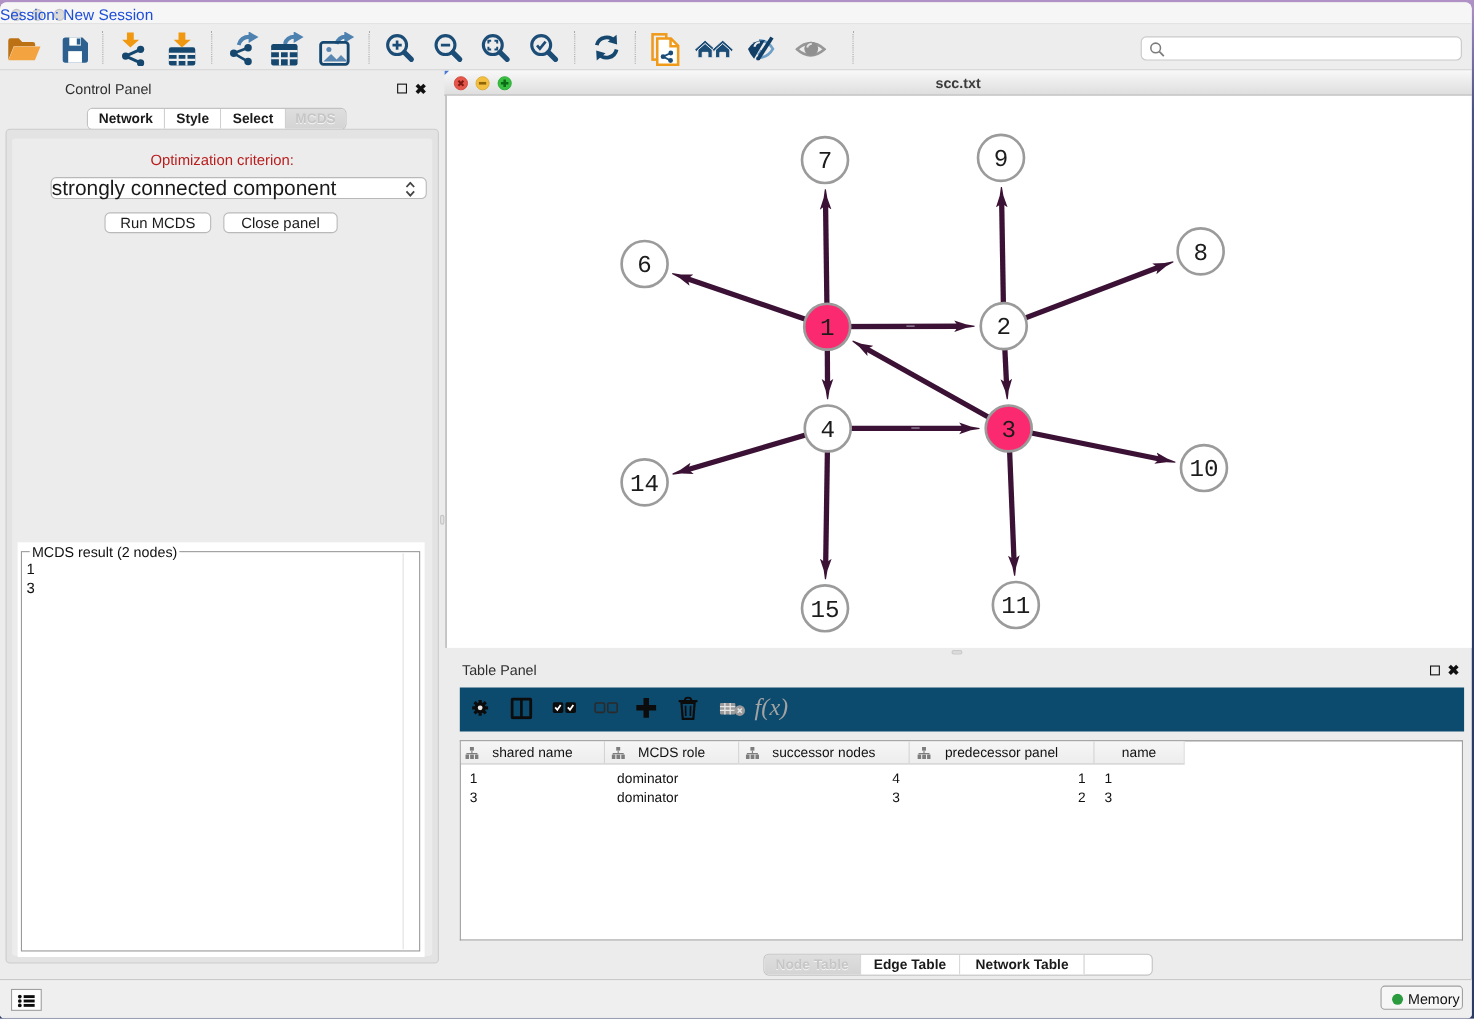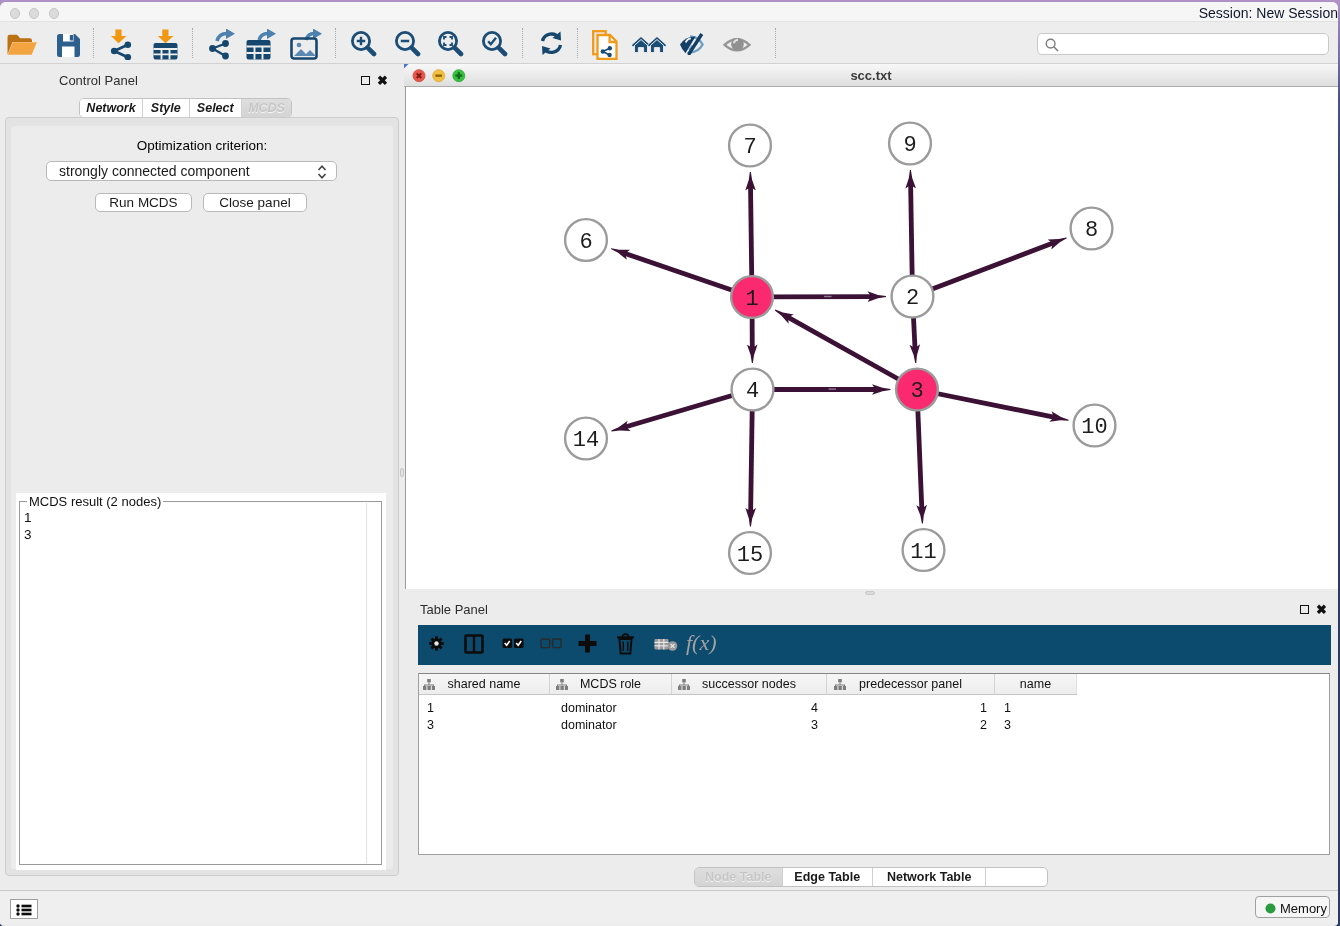--- a/index.html
+++ b/index.html
@@ -9,41 +9,41 @@
   background:linear-gradient(180deg,#b192c7 0px, #8a7cb2 35px, #4a5285 100px, #2c3a66 220px);
   position:relative;
 }
 #win {
   position:absolute; left:0; top:2px; width:1338px; height:924px;
   background:#ececec; border-radius:6px 6px 4px 4px; overflow:hidden;
 }
 
 #titlebar { position:absolute; left:0; top:0; width:100%; height:20px; background:#f6f6f6; border-bottom:1px solid #e2e2e2;}
 .tl { position:absolute; top:6px; width:10.5px; height:10.5px; border-radius:50%; background:#dbdbdb; border:1px solid #c6c6c6; }
-#title-text { position:absolute; top:3px; left:0; width:100%; text-align:right; font-size:14px; color:#0f172a; }
+#title-text { position:absolute; top:3px; left:0; width:100%; text-align:left; font-size:14px; color:#1d4ed8; }
 
 #toolbar { position:absolute; left:0; top:20px; width:100%; height:42px; background:#ededed; border-bottom:1px solid #d2d2d2; }
 .tbi { position:absolute; top:0; }
 .tsep { position:absolute; top:6px; height:30px; width:0; border-left:1px dotted #a8a8a8; }
 #searchbox { position:absolute; left:1037px; top:11px; width:292px; height:22px; background:#fff; border:1px solid #c9c9c9; border-radius:5px; }
 
 #cpanel { position:absolute; left:0; top:62px; width:401px; height:826px; background:#ececec; }
 .phead-title { position:absolute; font-size:13px; color:#2e2e2e; }
 .float-btn { position:absolute; width:9px; height:9px; border:1.5px solid #111; }
 .x-btn { position:absolute; font-size:13px; font-weight:bold; color:#111; line-height:10px; }
 
 .tabrow { position:absolute; display:flex; height:20px; border:1px solid #c2c2c2; border-radius:5px; overflow:hidden; background:#fff; }
 .tab { font-size:12.5px; font-weight:bold; color:#1a1a1a; text-align:center; line-height:19px; background:#fff; border-right:1px solid #d0d0d0; }
 .tab:last-child { border-right:none; }
 .tab.sel { background:linear-gradient(#dedede,#d4d4d4); color:#c6c6c6; text-shadow:0 1px 0 #f5f5f5; }
 
 #cp-body { position:absolute; left:5px; top:53px; width:394px; height:759px; background:#e3e3e3; border:1px solid #cccccc; border-radius:4px; }
 #cp-inner { position:absolute; left:5px; top:8px; width:382px; height:743px; background:#ececec; border-radius:3px; }
-#opt-label { position:absolute; left:0; top:12px; width:100%; text-align:center; font-size:13.5px; color:#000000; }
-#dropdown { position:absolute; left:35px; top:35px; width:291px; height:20px; background:#fff; border:1px solid #b9b9b9; border-radius:5px; font-size:14px; color:#1a1a1a; line-height:19px; padding-left:12px; }
+#opt-label { position:absolute; left:0; top:12px; width:100%; text-align:center; font-size:13.5px; color:#b91c1c; }
+#dropdown { position:absolute; left:35px; top:35px; width:342px; height:20px; background:#fff; border:1px solid #b9b9b9; border-radius:5px; font-size:19px; color:#1a1a1a; line-height:19px; padding-left:0; }
 .btn { position:absolute; height:19px; background:#fff; border:1px solid #b9b9b9; border-radius:5px; font-size:13.5px; color:#1a1a1a; text-align:center; line-height:18px; }
 #mcds-result { position:absolute; left:5px; top:367px; width:370px; height:377px; background:#fff; }
 #mcds-border { position:absolute; left:3px; top:8px; right:4px; bottom:5px; border:1px solid #9a9a9a; }
 #mcds-label { position:absolute; left:11px; top:1px; font-size:13px; color:#111; background:#fff; padding:0 2px; }
 #mcds-list { position:absolute; left:8px; top:17px; font-size:13.5px; color:#111; line-height:16.5px; }
 #mcds-scroll { position:absolute; top:10px; bottom:7px; right:19px; width:1px; background:#e0e0e0; }
 
 #netpanel { position:absolute; left:404px; top:62px; width:934px; height:525px; }
 #net-titlebar { position:absolute; left:0; top:0; width:100%; height:23px; background:linear-gradient(#f8f8f8,#dedede); border-bottom:1px solid #ababab; }
 #net-title { position:absolute; top:4px; width:100%; text-align:center; font-size:13px; font-weight:bold; color:#3b3b3b; }
@@ -207,21 +207,21 @@
       <svg width="14" height="14" viewBox="0 0 14 14" style="position:absolute; left:7px; top:4px;">
         <circle cx="5.6" cy="5.6" r="4.4" fill="none" stroke="#7c7c7c" stroke-width="1.4"></circle>
         <line x1="9" y1="9" x2="13" y2="13" stroke="#7c7c7c" stroke-width="1.6"></line>
       </svg>
     </div>
   </div>
   <div id="cpanel">
     <div class="phead-title" style="left:15px; top:9px;margin-left:44px;">Control Panel</div>
     <div class="float-btn" style="left:361px; top:12px;"></div>
     <div class="x-btn" style="left:377px; top:12px;">✖</div>
-    <div class="tabrow" style="left:79px; top:34px; width:213px;font-style:italic;">
+    <div class="tabrow" style="left:79px; top:34px; width:236px;">
       <div class="tab" style="width:72px;">Network</div>
       <div class="tab" style="width:53px;">Style</div>
       <div class="tab" style="width:60px;">Select</div>
       <div class="tab sel" style="width:56px;">MCDS</div>
     </div>
     <div id="cp-body">
       <div id="cp-inner">
         <div id="opt-label">Optimization criterion:</div>
         <div id="dropdown">strongly connected component
           <svg width="10" height="14" viewBox="0 0 10 14" style="position:absolute; right:9px; top:3px;">

